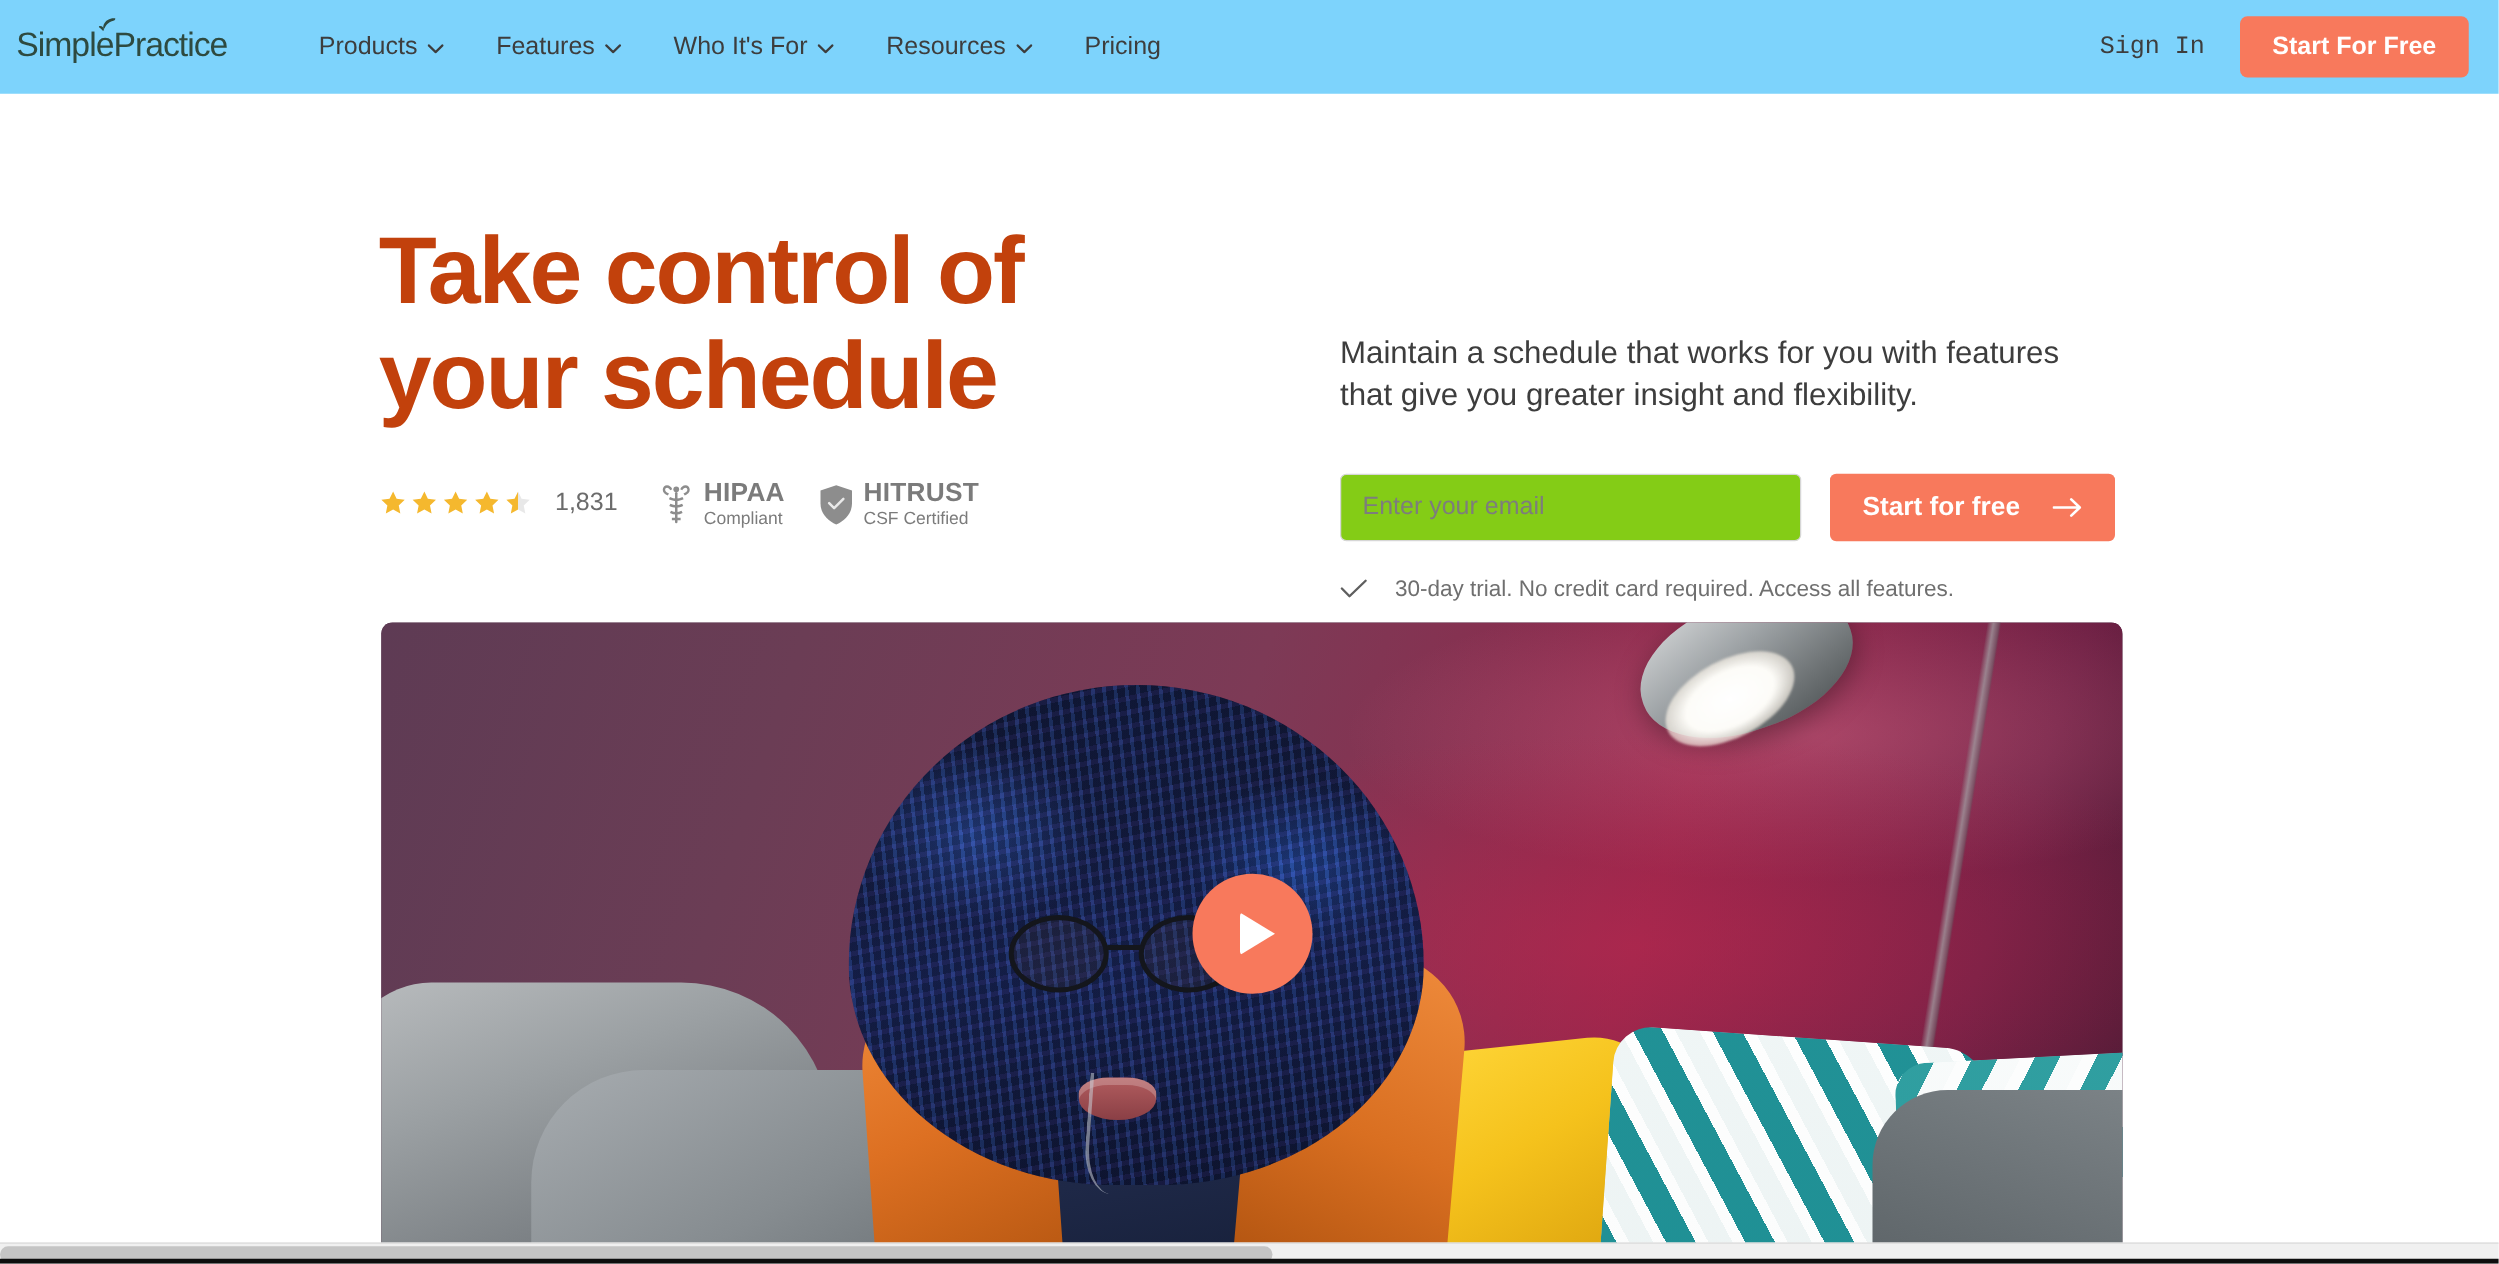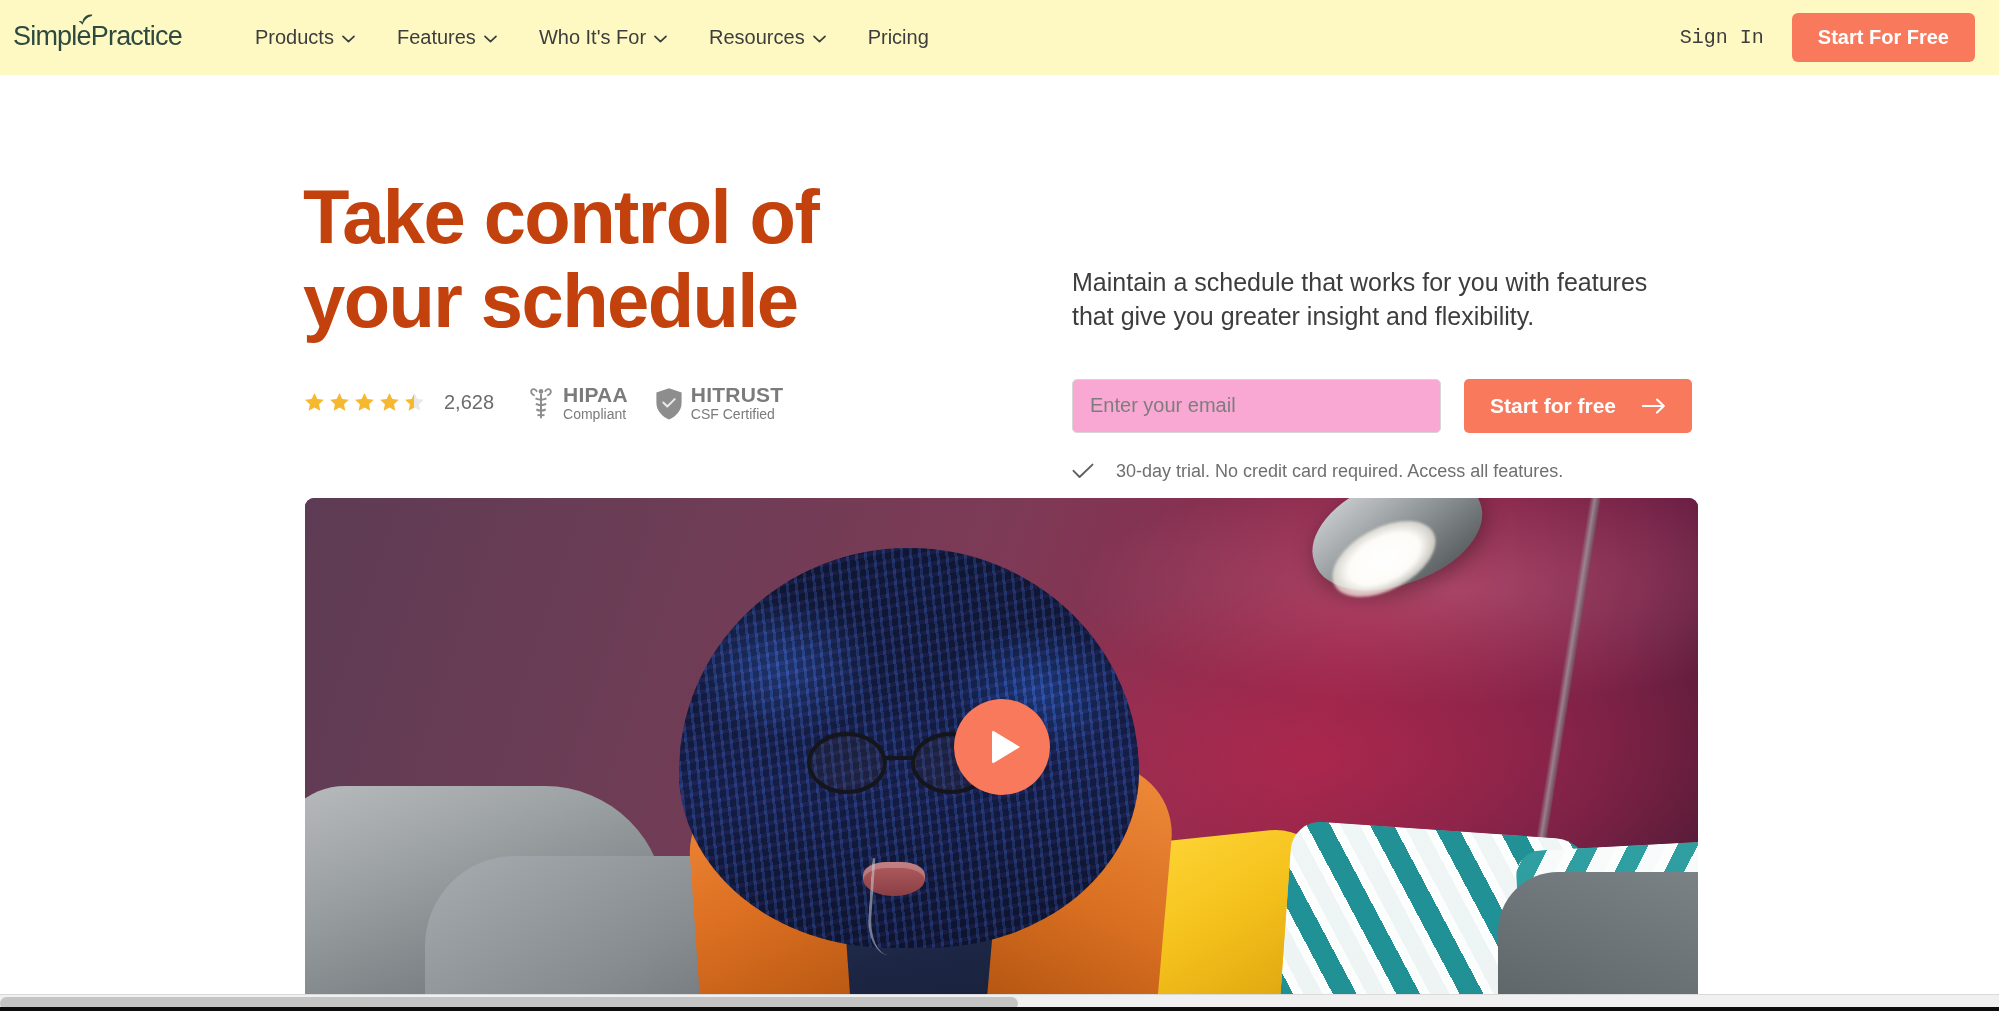--- a/index.html
+++ b/index.html
@@ -12,21 +12,21 @@
     -webkit-font-smoothing:antialiased;
   }
 
   
   .page { position:relative; width:1999px; height:1011px; background:#fff; }
 
   
   .header {
     position:absolute; top:0; left:0;
     width:1999px; height:75px;
-    background:#fef9c3;
+    background:#7dd3fc;
     display:flex; align-items:center;
   }
   .logo-wrap {
     position:absolute; left:13px; top:16px;
     height:40px; display:flex; align-items:center;
     cursor:pointer;
   }
   .logo-text {
     font-size:27px; letter-spacing:-0.4px;
     color:#2e4a40; font-weight:400;
@@ -121,21 +121,21 @@
   }
   .signup-row {
     display:flex; align-items:stretch;
     margin-top:45px; gap:23px;
   }
   .email-input {
     width:377px; height:54px;
     border:1px solid #d6d6d6; border-radius:5px;
     padding:0 17px; font-size:20px; color:#3d3d3d;
     font-family:"Liberation Sans", sans-serif;
-    background:#f9a8d4; outline:none;
+    background:#84cc16; outline:none;
   }
   .email-input::placeholder { color:#7d7d7d; }
   .btn-start {
     height:54px; background:#F8795C; color:#fff;
     border:none; border-radius:5px;
     font-size:21px; font-weight:bold;
     padding:0 26px; cursor:pointer;
     display:flex; align-items:center; gap:26px;
     font-family:"Liberation Sans", sans-serif;
     white-space:nowrap;
@@ -441,21 +441,21 @@
           <svg class="star" viewBox="0 0 24 24">
             <defs>
                 <linearGradient id="halfg">
                   <stop offset="50%" stop-color="#F5B82E"></stop>
                   <stop offset="50%" stop-color="#E8E8E8"></stop>
                 </linearGradient>
               </defs>
             <path d="M12 2.2l2.9 6.2 6.8 0.8-5 4.7 1.3 6.7L12 17.3 5.9 20.6l1.3-6.7-5-4.7 6.8-0.8z" fill="url(#halfg)"></path>
           </svg>
         </div>
-        <span class="rating-count">2,628</span>
+        <span class="rating-count">1,831</span>
 
         <div class="badge">
           <svg width="30" height="36" viewBox="0 0 30 36">
             <g fill="#8d8d8d">
               <circle cx="15" cy="6.4" r="2.3"></circle>
               <rect x="14" y="8.5" width="2" height="25" rx="1"></rect>
               <path d="M7.6 3.2c-1.9 0-3.4 1.6-3.4 3.5 0 2.3 1.8 3.6 4 4.6l1-1.6C7.5 8.9 6.1 8.1 6.1 6.7c0-0.9 0.7-1.6 1.5-1.6 1.1 0 1.9 0.9 2.6 2.1l1.6-0.9C11 4.6 9.7 3.2 7.6 3.2z"></path>
               <path d="M22.4 3.2c1.9 0 3.4 1.6 3.4 3.5 0 2.3-1.8 3.6-4 4.6l-1-1.6c1.7-0.8 3.1-1.6 3.1-3 0-0.9-0.7-1.6-1.5-1.6-1.1 0-1.9 0.9-2.6 2.1l-1.6-0.9C19 4.6 20.3 3.2 22.4 3.2z"></path>
               <path d="M10 12.5c3.4 1.6 6.6 1.6 10 0l0.9 1.8c-3.9 1.9-7.9 1.9-11.8 0z"></path>
               <path d="M10.3 18c3.1 1.5 6.3 1.5 9.4 0l0.9 1.8c-3.7 1.8-7.5 1.8-11.2 0z"></path>

